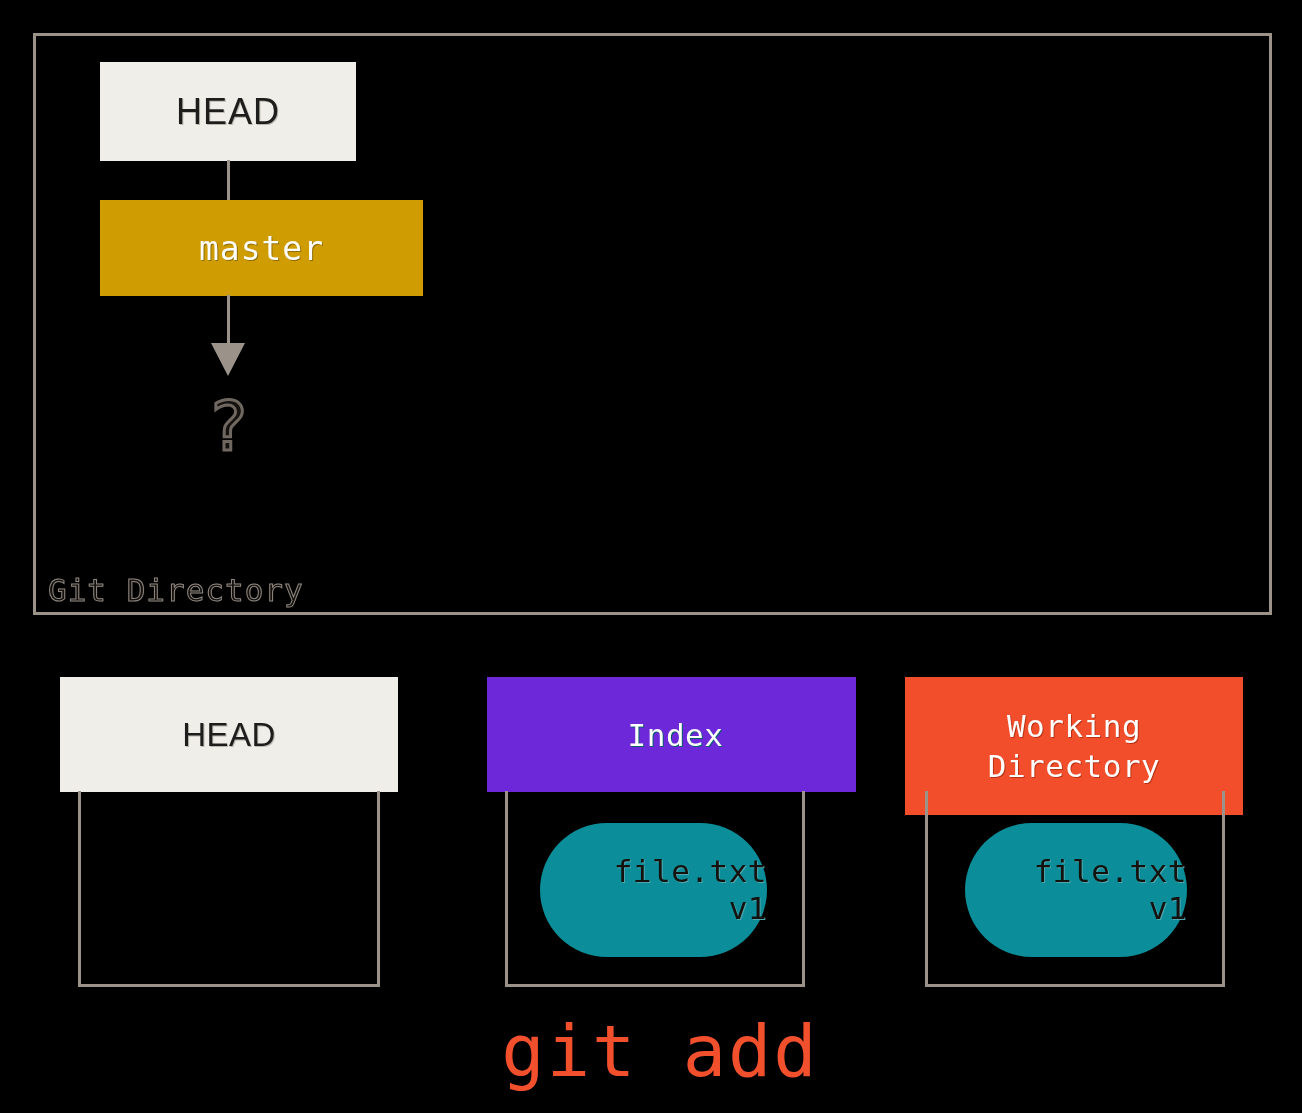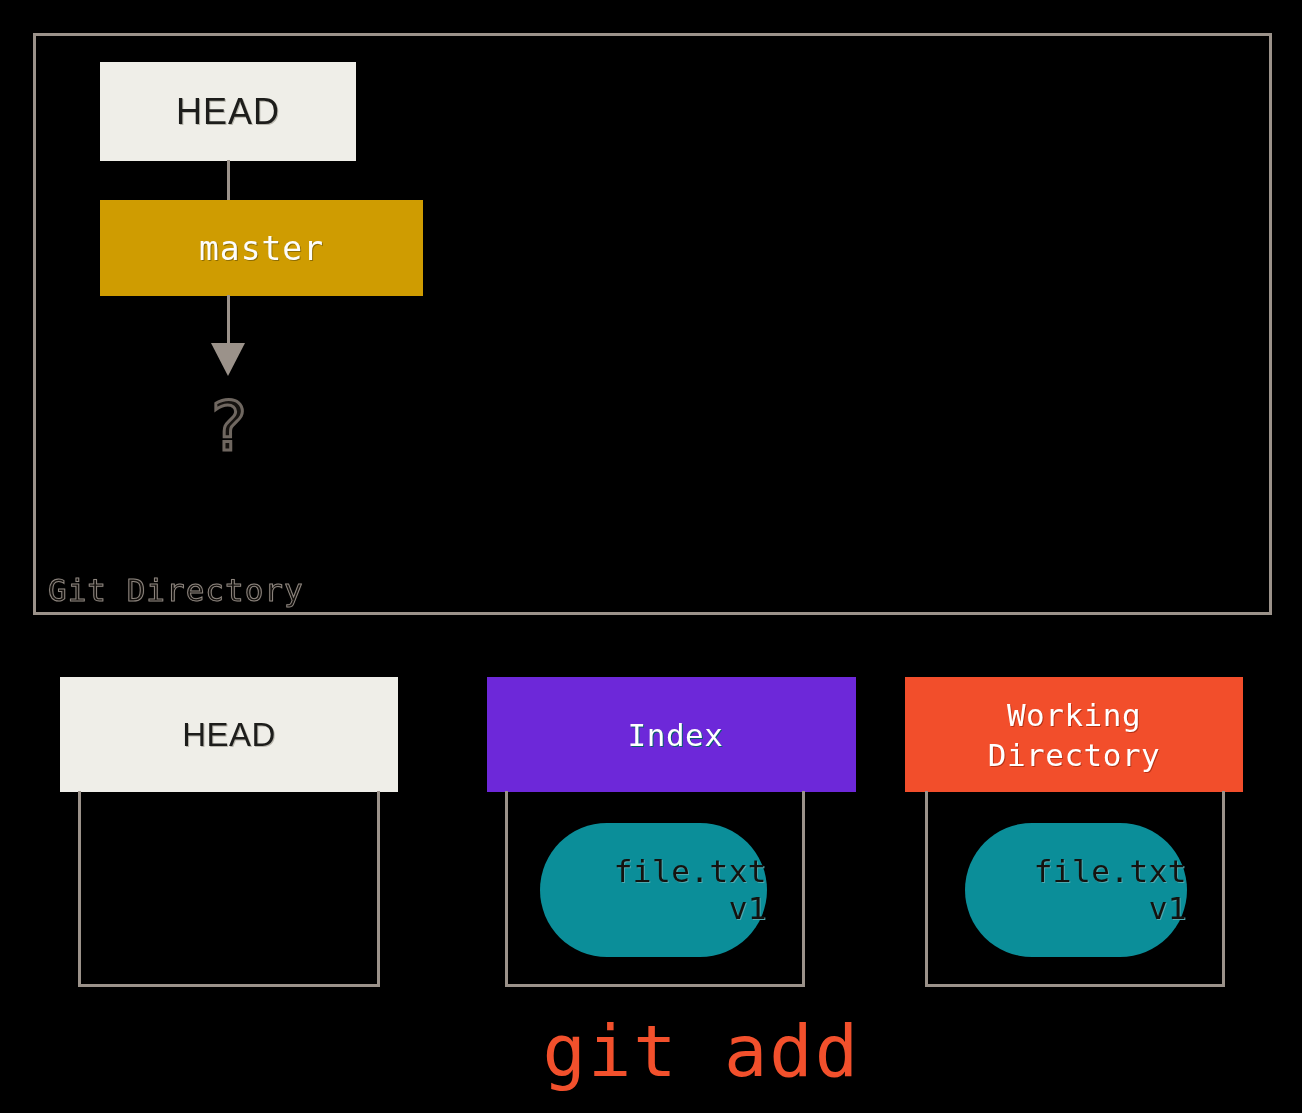--- a/index.html
+++ b/index.html
@@ -163,21 +163,21 @@
   }
   .index-header .col-header-label {
     color: #ffffff;
     text-shadow: 1px 1px 0 #05606a;
   }
 
   .wd-header {
     left: 905px;
     top: 677px;
     width: 338px;
-    height: 115px;
+    height: 138px;
     background: #f24e2b;
   }
   .wd-header .col-header-label {
     color: #ffffff;
     text-shadow: 1px 1px 0 #b63317;
   }
 
   
   .col-well {
     position: absolute;
@@ -211,21 +211,21 @@
     letter-spacing: 0.5px;
     text-shadow: 1px 1px 0 #51a6ad;
   }
 
   
   .git-add {
     position: absolute;
     left: 460px;
     top: 1010px;
     width: 400px;
-    text-align: right;
+    text-align: center;
     font-family: "DejaVu Sans Mono", monospace;
     font-size: 72px;
     line-height: 82px;
     color: #f2502c;
     letter-spacing: 2px;
   }
 </style>
 </head>
 <body>
 

